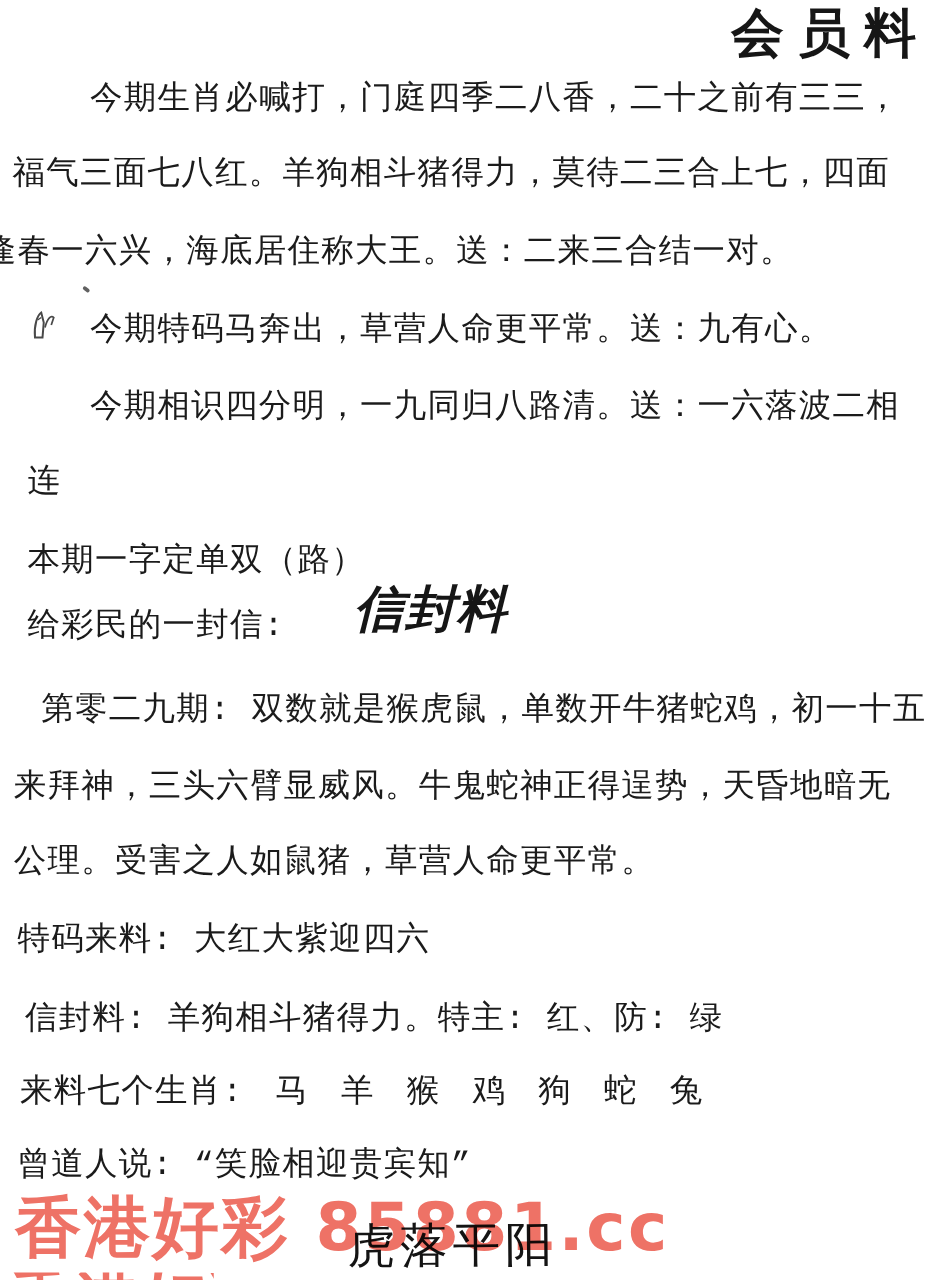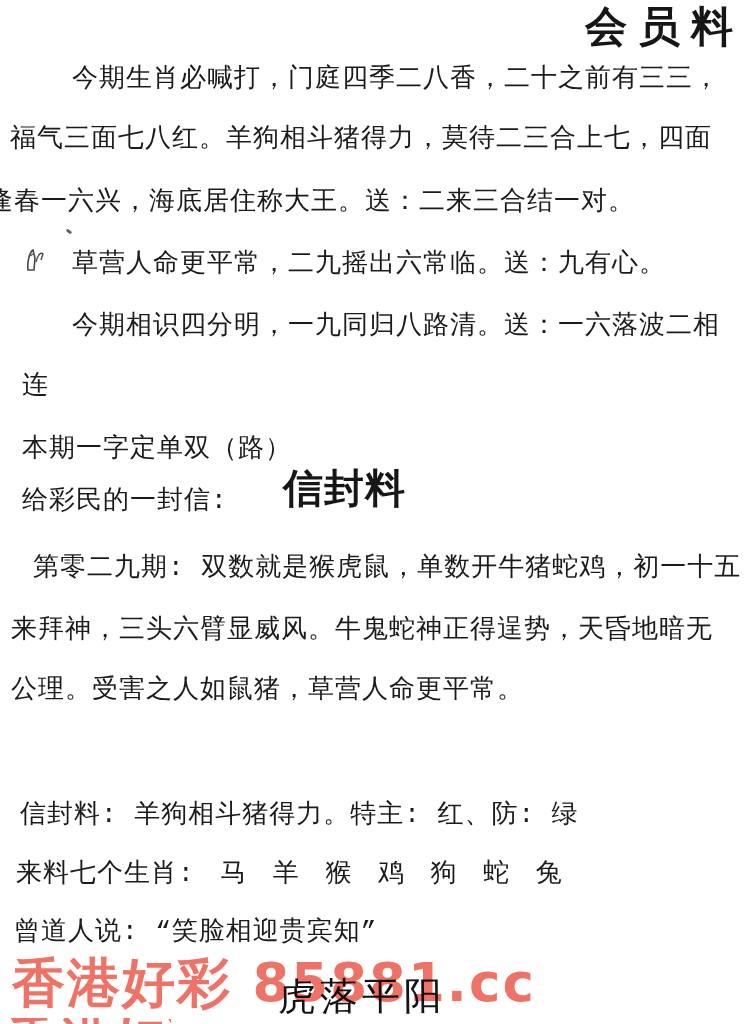--- a/index.html
+++ b/index.html
@@ -11,21 +11,21 @@
   .page{position:absolute;inset:0;overflow:hidden;}
   
   .title{
     position:absolute;top:0;left:0;right:0;margin:0;
     text-align:right;font-size:42px;font-weight:600;
     letter-spacing:11px;padding-left:11px;
     color:#161616;line-height:54px;white-space:nowrap;
   }
   .h2{
     position:absolute;margin:0;font-size:40px;font-weight:600;
-    letter-spacing:1px;color:#161616;line-height:48px;white-space:nowrap;
+    letter-spacing:1px;color:#161616;line-height:48px;white-space:nowrap;font-style:italic;
   }
   
   .ln{
     position:absolute;margin:0;white-space:nowrap;
     font-size:26px;letter-spacing:1px;color:#1b1b1b;line-height:34px;font-family:Liberation Mono, monospace;
   }
   .wide-gap{word-spacing:9px;}
   
   .handwriting{
     position:absolute;margin:0;white-space:nowrap;color:#141414;
@@ -57,31 +57,32 @@
 </head>
 <body>
 
 <div class="page">
 
   <h1 class="title">会员料</h1>
 
   <p class="ln" style="top:62px;left:72px">今期生肖必喊打，门庭四季二八香，二十之前有三三，</p>
   <p class="ln" style="top:122px;left:10px">福气三面七八红。羊狗相斗猪得力，莫待二三合上七，四面</p>
   <p class="ln" style="top:185px;left:-13px">逢春一六兴，海底居住称大王。送：二来三合结一对。</p>
-  <p class="ln" style="top:247px;left:72px">草营人命更平常，二九摇出六常临。送：九有心。</p>
+  <p class="ln" style="top:247px;left:72px">今期特码马奔出，草营人命更平常。送：九有心。</p>
   <p class="ln" style="top:309px;left:72px">今期相识四分明，一九同归八路清。送：一六落波二相</p>
   <p class="ln" style="top:369px;left:22px">连</p>
   <p class="ln" style="top:432px;left:22px">本期一字定单双（路）</p>
 
   <p class="ln" style="top:484px;left:22px">给彩民的一封信:</p>
   <h2 class="h2" style="top:464px;left:283px">信封料</h2>
 
   <p class="ln" style="top:551px;left:33px">第零二九期: 双数就是猴虎鼠，单数开牛猪蛇鸡，初一十五</p>
   <p class="ln" style="top:613px;left:11px">来拜神，三头六臂显威风。牛鬼蛇神正得逞势，天昏地暗无</p>
   <p class="ln" style="top:673px;left:11px">公理。受害之人如鼠猪，草营人命更平常。</p>
+  <p class="ln" style="top:735px;left:14px">特码来料: 大红大紫迎四六</p>
   <p class="ln" style="top:798px;left:20px">信封料: 羊狗相斗猪得力。特主: 红、防: 绿</p>
   <p class="ln wide-gap" style="top:857px;left:16px">来料七个生肖: 马 羊 猴 鸡 狗 蛇 兔</p>
   <p class="ln" style="top:915px;left:14px">曾道人说: “笑脸相迎贵宾知”</p>
 
   <p class="handwriting" style="top:974px;left:278px">虎落平阳</p>
   <p class="watermark" style="top: 953px; left: 12px; color: rgb(238, 114, 102);">香港好彩 85881.cc</p>
   <div class="wm-partial">
     <span style="color: rgb(238, 114, 102);">香港好彩 85881.cc</span>
   </div>
 

